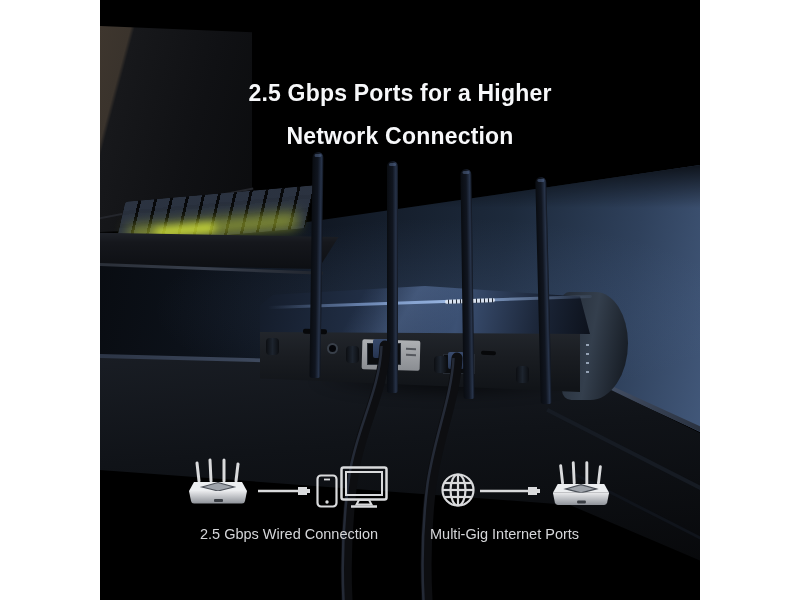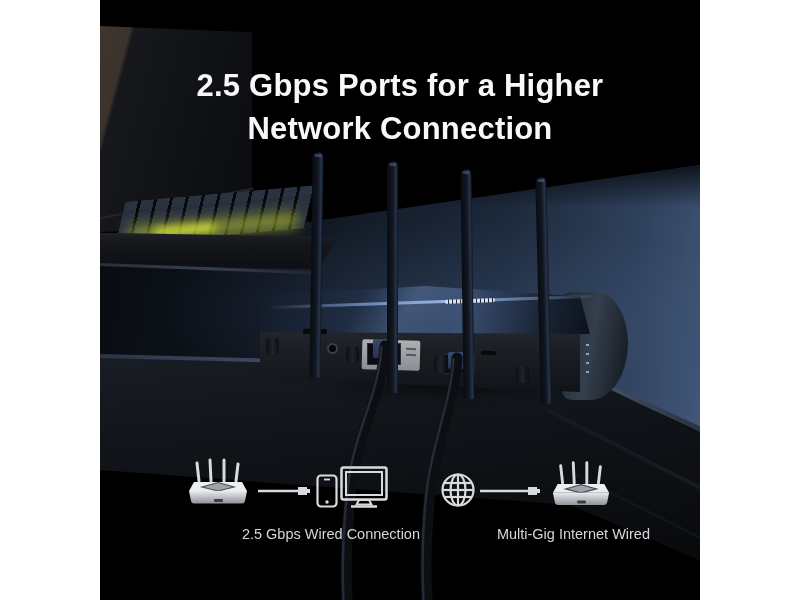--- a/index.html
+++ b/index.html
@@ -2,22 +2,22 @@
 <html style="--canvas-background: #ffffff; --stage-background: #000000; --title-color: #f7f8fa; --caption-color: #d5d6d9; --icon-color: #d9dadc; --keyboard-glow: #a9b62c; --desk-highlight: #42587a;"><head>
 <meta charset="utf-8">
 <style>
   html,body{margin:0;padding:0;background:#fff;}
   .canvas{position:relative;width:800px;height:600px;background:var(--canvas-background,#ffffff);overflow:hidden;
           font-family:"Liberation Sans",sans-serif;}
   .stage{position:absolute;left:100px;top:0;width:600px;height:600px;background:var(--stage-background,#000);overflow:hidden;}
   .abs{position:absolute;}
 
   
-  .title{position:absolute;left:0;right:0;top:64px;margin:0;text-align:center;
-         color:var(--title-color,#f7f8fa);font-size:31px;line-height:43px;font-weight:700;letter-spacing:.2px;}
+  .title{position:absolute;left:0;right:0;top:64px;margin:8px;text-align:center;
+         color:var(--title-color,#f7f8fa);font-size:23px;line-height:43px;font-weight:700;letter-spacing:.2px;}
 
   
   .surface{left:0;top:150px;width:600px;height:290px;
     clip-path:polygon(0 35.2%,100% 5.2%,100% 97.2%,78.3% 75.5%,0 71%);
     background:
       linear-gradient(180deg,#000 0%,rgba(0,0,0,0) 20%),
       radial-gradient(ellipse 420px 130px at 58% 55%, rgba(90,120,170,.20), rgba(0,0,0,0) 70%),
       linear-gradient(100deg,#080b10 0%,#101722 35%,#1d2a3c 65%,#2f415c 85%,var(--desk-highlight,#42587a) 100%);}
   .edge-a{left:0;top:354px;width:472px;height:4.5px;transform:rotate(1.6deg);transform-origin:left top;
     background:linear-gradient(90deg,#2c3546,#4b586f 60%,#55627c);}
@@ -97,21 +97,21 @@
 
   
   .icon{color:var(--icon-color,#d9dadc);}
   .i-router-l{left:86px;top:458px;}
   .i-cable-1{left:158px;top:485px;}
   .i-phone{left:216px;top:474px;}
   .i-monitor{left:240px;top:466px;}
   .i-globe{left:340px;top:472px;}
   .i-cable-2{left:380px;top:485px;}
   .i-router-r{left:450px;top:460px;}
-  .caption{position:absolute;top:524px;width:220px;text-align:right;
+  .caption{position:absolute;top:524px;width:220px;text-align:left;
            color:var(--caption-color,#d5d6d9);font-size:14.5px;line-height:20px;font-weight:400;}
   .cap-1{left:100px;} .cap-2{left:330px;}
 </style>
 </head>
 <body>
 
 <div class="canvas">
   <div class="stage">
 
     <div class="abs surface"></div>
@@ -239,16 +239,16 @@
           <line x1="25" y1="23" x2="24" y2="2"></line>
         <line x1="38" y1="23" x2="38" y2="2"></line>
           <line x1="50" y1="23" x2="52" y2="6"></line>
       </g>
       <path d="M8 24 L56 24 L61 33 L3 33 Z" fill="#eceef0"></path>
       <path d="M16 29 L32 24.5 L48 29 L32 33 Z" fill="#9ea3aa" stroke="#4a4f57" stroke-width="1.2"></path>
       <path d="M3 33 L61 33 L59 43 Q58.5 45.5 56 45.5 L8 45.5 Q5.5 45.5 5 43 Z" fill="url(#silverB)"></path>
       <rect x="28" y="41" width="9" height="3" rx="1" fill="#3a3e44"></rect>
     </svg>
 
-    <div class="caption cap-2">Multi-Gig Internet Wired</div>
+    <div class="caption cap-2">Multi-Gig Internet Ports</div>
 
   </div>
 </div>
 
 </body></html>

